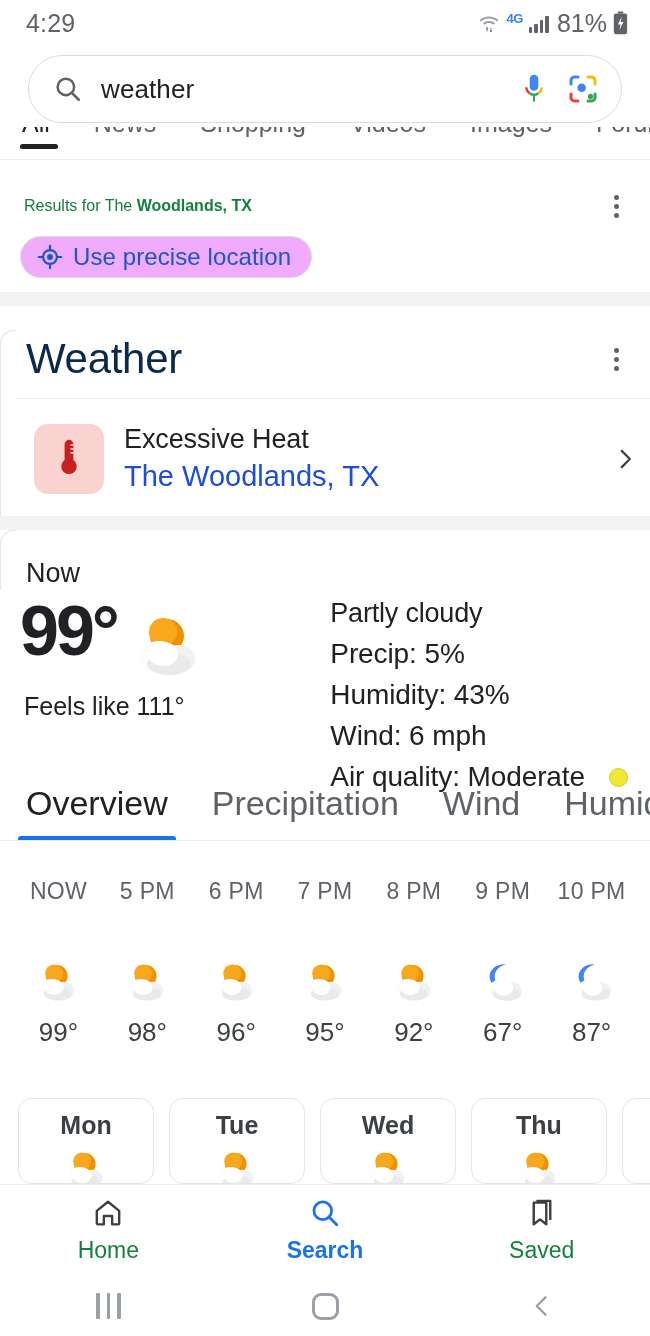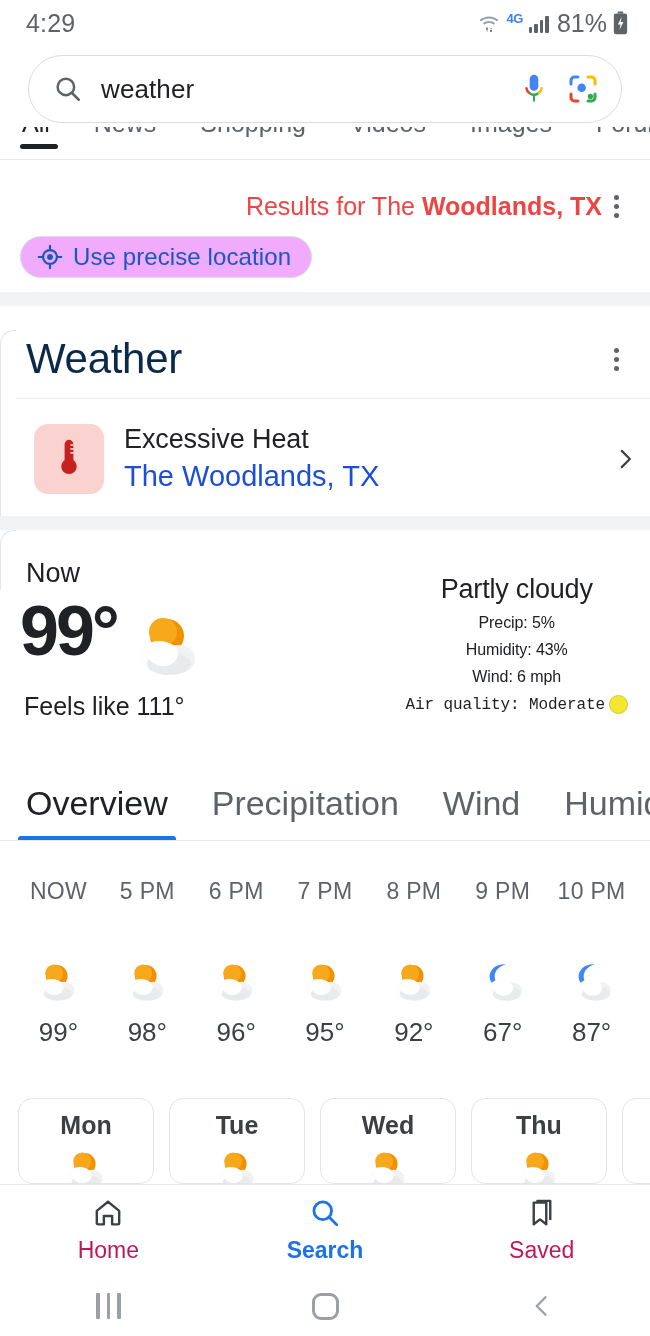--- a/index.html
+++ b/index.html
@@ -62,21 +62,21 @@
   }
   .tabs-divider {
     position:absolute; top:159px; left:0; width:650px; height:1px; background:#e8eaed;
   }
 
   
   .results-row {
     position:absolute; top:186px; left:0; width:650px; height:40px;
     display:flex; align-items:center; padding:0 20px 0 24px;
   }
-  .results-text { font-size:25px; color:#ef4444; flex:1;text-align:right; }
+  .results-text { font-size:16px; color:#15803d; flex:1; }
   .results-text b { font-weight:700; }
   .kebab { width:28px; height:28px; display:flex; flex-direction:column;
            align-items:center; justify-content:center; gap:4px; flex:none; }
   .kebab span { width:5px; height:5px; border-radius:50%; background:#5f6368; display:block; }
 
   .precise-chip {
     position:absolute; top:236px; left:20px; height:42px;
     display:inline-flex; align-items:center; gap:10px;
     border:1px solid #dadce0; border-radius:22px; padding:0 20px 0 16px;
     background:#f0abfc;
@@ -136,25 +136,25 @@
   }
   .now-temp {
     position:absolute; top:596px; left:20px;
     font-size:70px; font-weight:700; color:#202124; letter-spacing:-3px; line-height:1;
   }
   .now-icon { position:absolute; top:612px; left:133px; }
   .feels {
     position:absolute; top:692px; left:24px; font-size:25px; color:#202124;
   }
   .cond-block {
-    position:absolute; top:574px; right:22px; text-align:center;
+    position:absolute; top:598px; right:22px; text-align:left;
   }
   .cond-title { font-size:27px; color:#202124; font-weight:500; letter-spacing:-.2px; }
-  .cond-line { font-size:16px; color:#202124; margin-top:9px; letter-spacing:-.1px; }
-  .aq-line { display:flex; align-items:center; justify-content:flex-end; gap:4px;font-family:Liberation Mono, monospace; }
+  .cond-line { font-size:28px; color:#202124; margin-top:9px; letter-spacing:-.1px; }
+  .aq-line { display:flex; align-items:center; justify-content:flex-end; gap:24px; }
   .aq-dot {
     width:19px; height:19px; border-radius:50%;
     background:#f2e732; border:1.5px solid #d6c92a; display:inline-block;
   }
 
   
   .subtabs {
     position:absolute; top:778px; left:0; width:650px; height:62px;
     display:flex; align-items:flex-start; padding-left:24px; gap:40px;
   }
@@ -194,21 +194,21 @@
   .day-name { font-size:25px; font-weight:700; color:#3c4043; }
   .day-ico { margin-top:8px; }
 
   
   .bottomnav {
     position:absolute; top:1184px; left:0; width:650px; height:92px;
     background:#fff; border-top:1px solid #e8eaed;
     display:flex; align-items:center;
   }
   .nav-item { flex:1; display:flex; flex-direction:column; align-items:center; gap:8px; }
-  .nav-label { font-size:23px; color:#be185d; }
+  .nav-label { font-size:23px; color:#15803d; }
   .nav-item.active .nav-label { color:#1a73e8; font-weight:700; }
 
   
   .sysnav {
     position:absolute; top:1276px; left:0; width:650px; height:60px;
     background:#fff; display:flex; align-items:center;
   }
   .sys-item { flex:1; display:flex; align-items:center; justify-content:center; }
   .sys-recents { display:flex; gap:7px; }
   .sys-recents i { display:block; width:3.5px; height:26px; background:#9aa0a6; border-radius:1px; }

